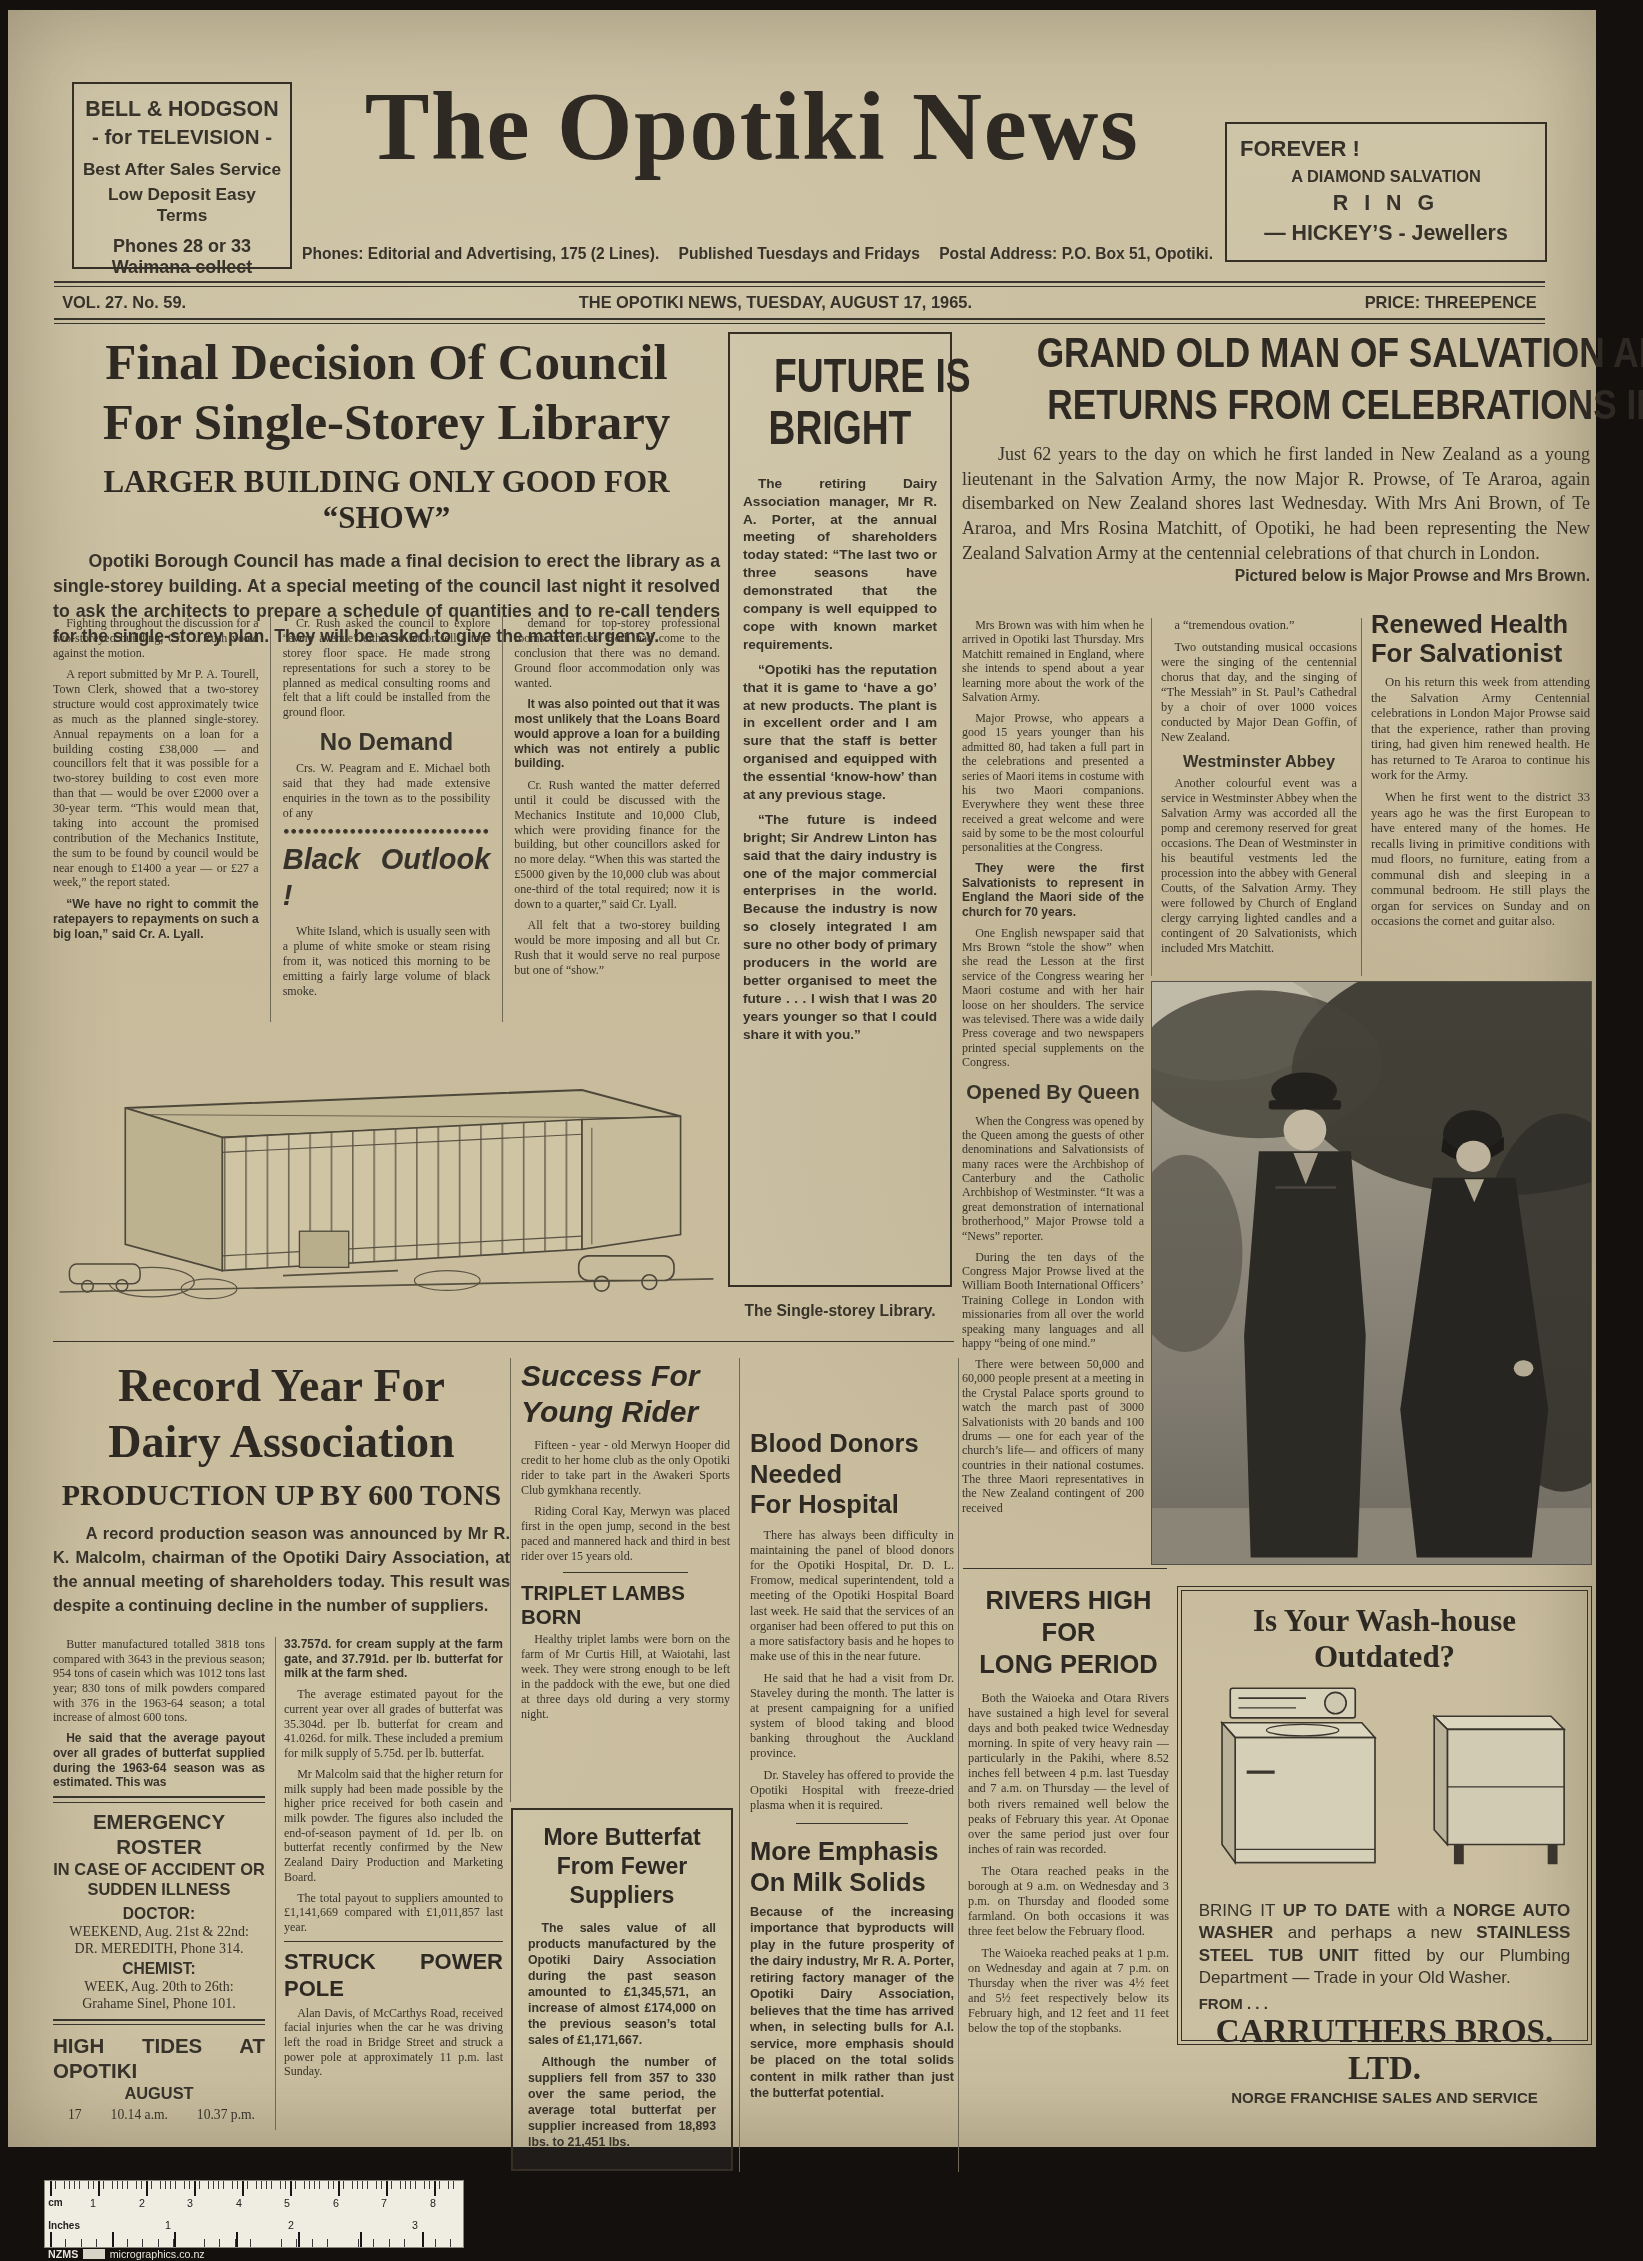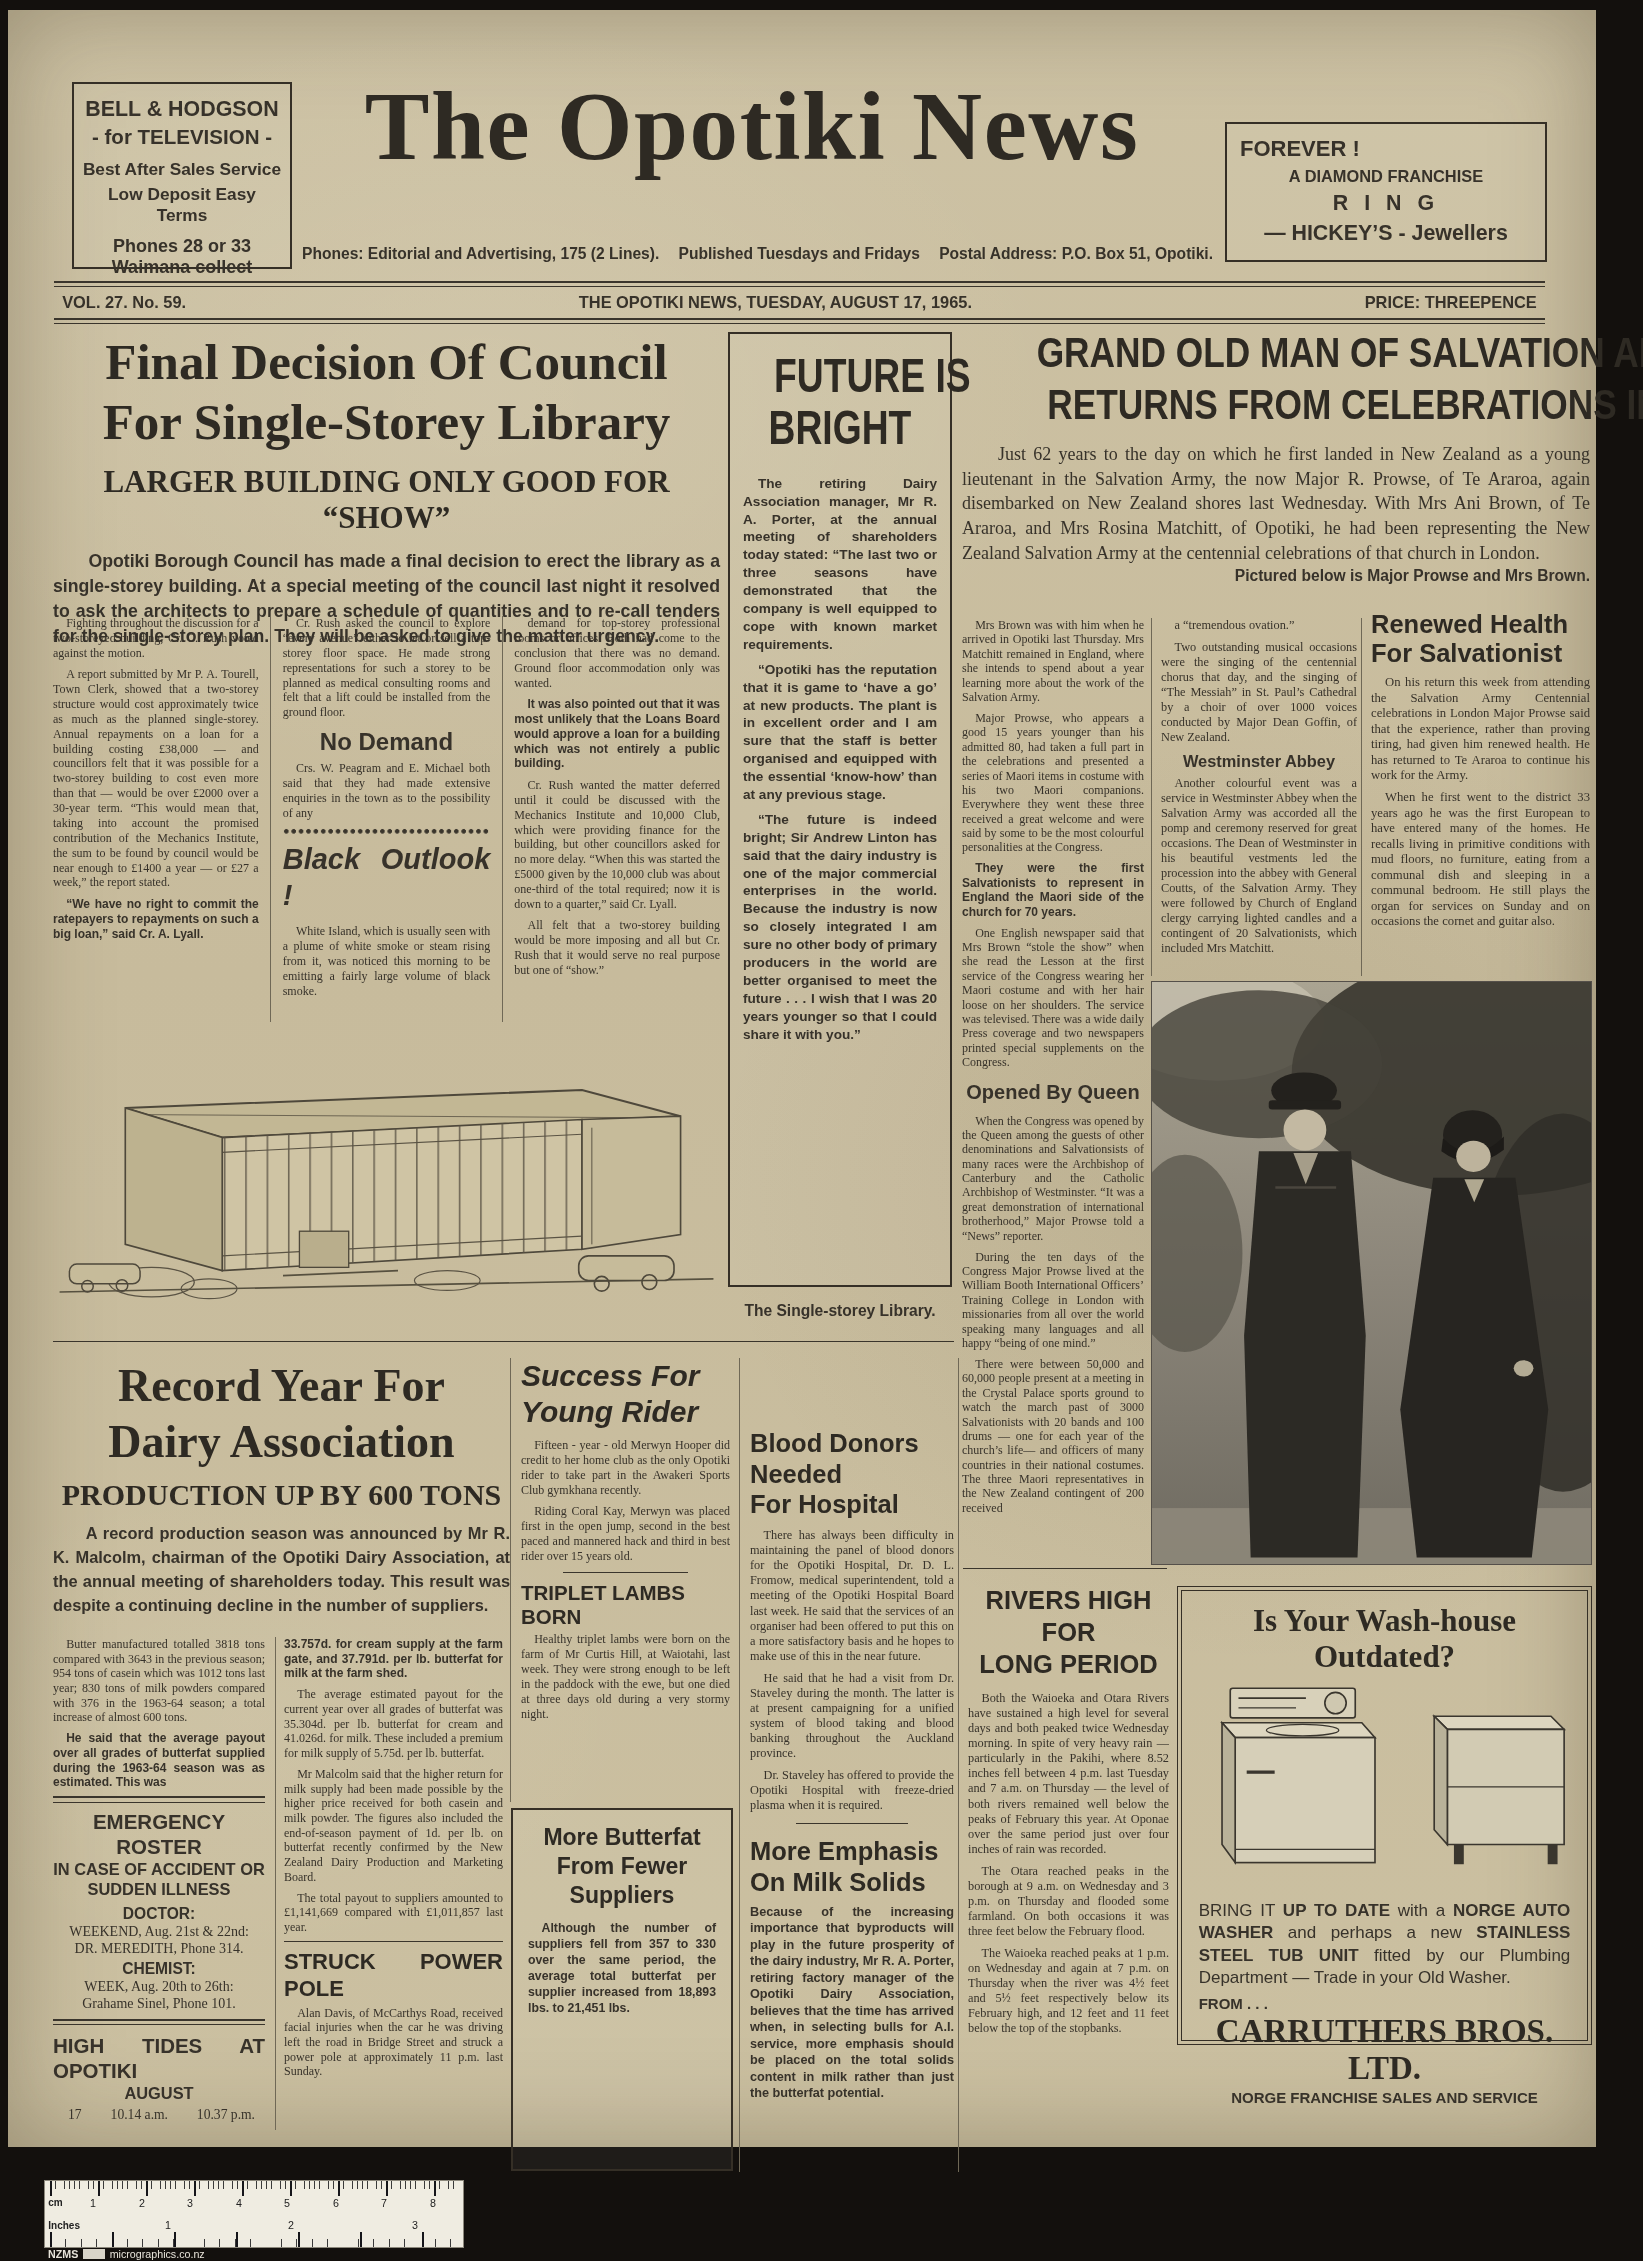--- a/index.html
+++ b/index.html
@@ -53,21 +53,21 @@
   <div class="abs ser b c dk" style="left:296px;top:64px;width:912px;font-size:97px;line-height:1.3;letter-spacing:1.6px;">The Opotiki News</div>
 
   <div class="abs sans b" style="left:302px;top:245px;width:911px;display:flex;justify-content:space-between;font-size:15.6px;">
     <span>Phones: Editorial and Advertising, 175 (2 Lines).</span>
     <span>Published Tuesdays and Fridays</span>
     <span>Postal Address: P.O. Box 51, Opotiki.</span>
   </div>
 
   <div class="abs adbox" style="left:1225px;top:122px;width:322px;height:140px;padding:11.5px 13px;box-sizing:border-box;">
     <div class="sans b" style="font-size:22px;">FOREVER !</div>
-    <div class="sans b c" style="font-size:16.4px;margin-top:5px;">A DIAMOND FRANCHISE</div>
+    <div class="sans b c" style="font-size:16.4px;margin-top:5px;">A DIAMOND SALVATION</div>
     <div class="sans b c" style="font-size:21.4px;margin-top:5px;letter-spacing:5px;">R I N G</div>
     <div class="sans b c" style="font-size:21.4px;margin-top:5px;">— HICKEY’S - Jewellers</div>
   </div>
 
   <div class="abs" style="left:54px;top:281px;width:1491px;">
     <div class="dr"></div>
     <div class="sans b" style="display:flex;justify-content:space-between;padding:5.8px 8.2px;font-size:16.4px;gap:26px;">
       <span>VOL. 27. No. 59.</span>
       <span>THE OPOTIKI NEWS, TUESDAY, AUGUST 17, 1965.</span>
       <span>PRICE: THREEPENCE</span>
@@ -273,20 +273,21 @@
     <div class="sr" style="width:60%;margin:8.2px auto 8.2px auto;"></div>
     <div class="sans b dk" style="font-size:20.5px;">TRIPLET LAMBS BORN</div>
     <p class="j" style="font-size:12px;line-height:1.24;margin-top:3.3px;">Healthy triplet lambs were born on the farm of Mr Curtis Hill, at Waiotahi, last week. They were strong enough to be left in the paddock with the ewe, but one died at three days old during a very stormy night.</p>
   </div>
 
   <div class="abs adbox" style="left:511px;top:1808px;width:222px;height:363px;padding:13px 15px;box-sizing:border-box;">
     <div class="sans b c dk" style="font-size:23px;line-height:1.25;">More Butterfat</div>
     <div class="sans b c dk" style="font-size:23px;line-height:1.25;">From Fewer</div>
     <div class="sans b c dk" style="font-size:23px;line-height:1.25;">Suppliers</div>
     <div class="sans b j" style="font-size:12.3px;line-height:1.3;margin-top:11.5px;">
+      <p>The sales value of all products manufactured by the Opotiki Dairy Association during the past season amounted to £1,345,571, an increase of almost £174,000 on the previous season’s total sales of £1,171,667.</p>
       <p>Although the number of suppliers fell from 357 to 330 over the same period, the average total butterfat per supplier increased from 18,893 lbs. to 21,451 lbs.</p>
     </div>
   </div>
 
   <div class="vsep" style="left:739px;top:1358px;height:814px;"></div>
   <div class="abs clip" style="left:750px;top:1428px;width:204px;height:817px;">
     <div class="sans b dk" style="font-size:25.5px;line-height:1.2;">Blood Donors</div>
     <div class="sans b dk" style="font-size:25.5px;line-height:1.2;">Needed</div>
     <div class="sans b dk" style="font-size:25.5px;line-height:1.2;">For Hospital</div>
     <div class="j" style="font-size:12.3px;line-height:1.23;margin-top:8.2px;">

